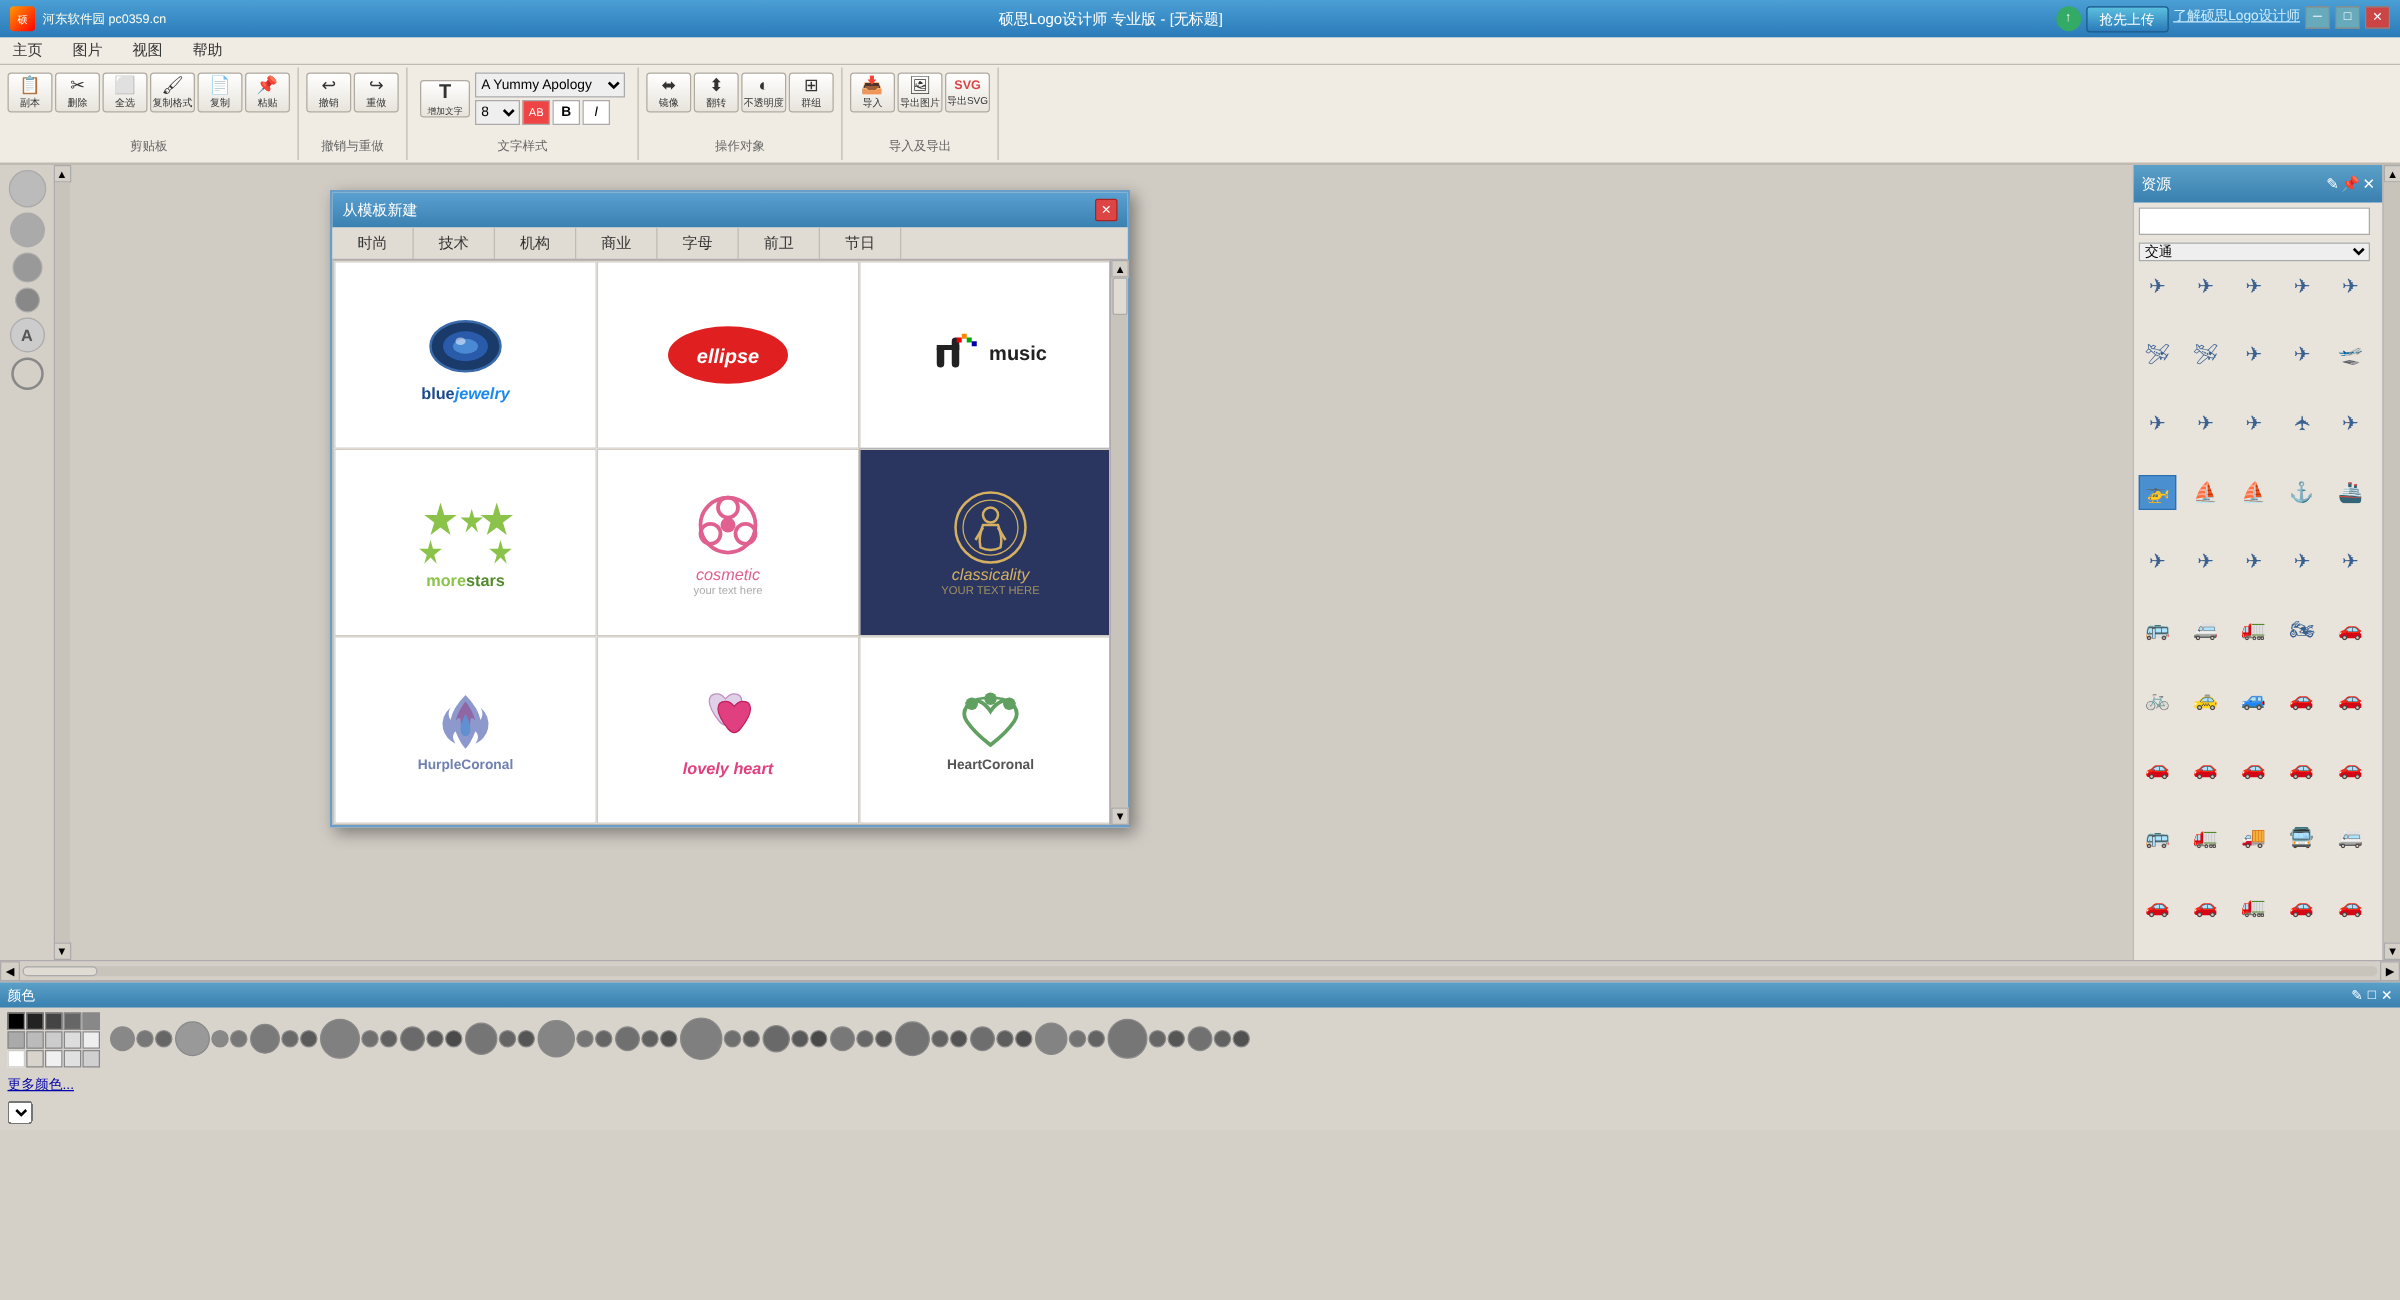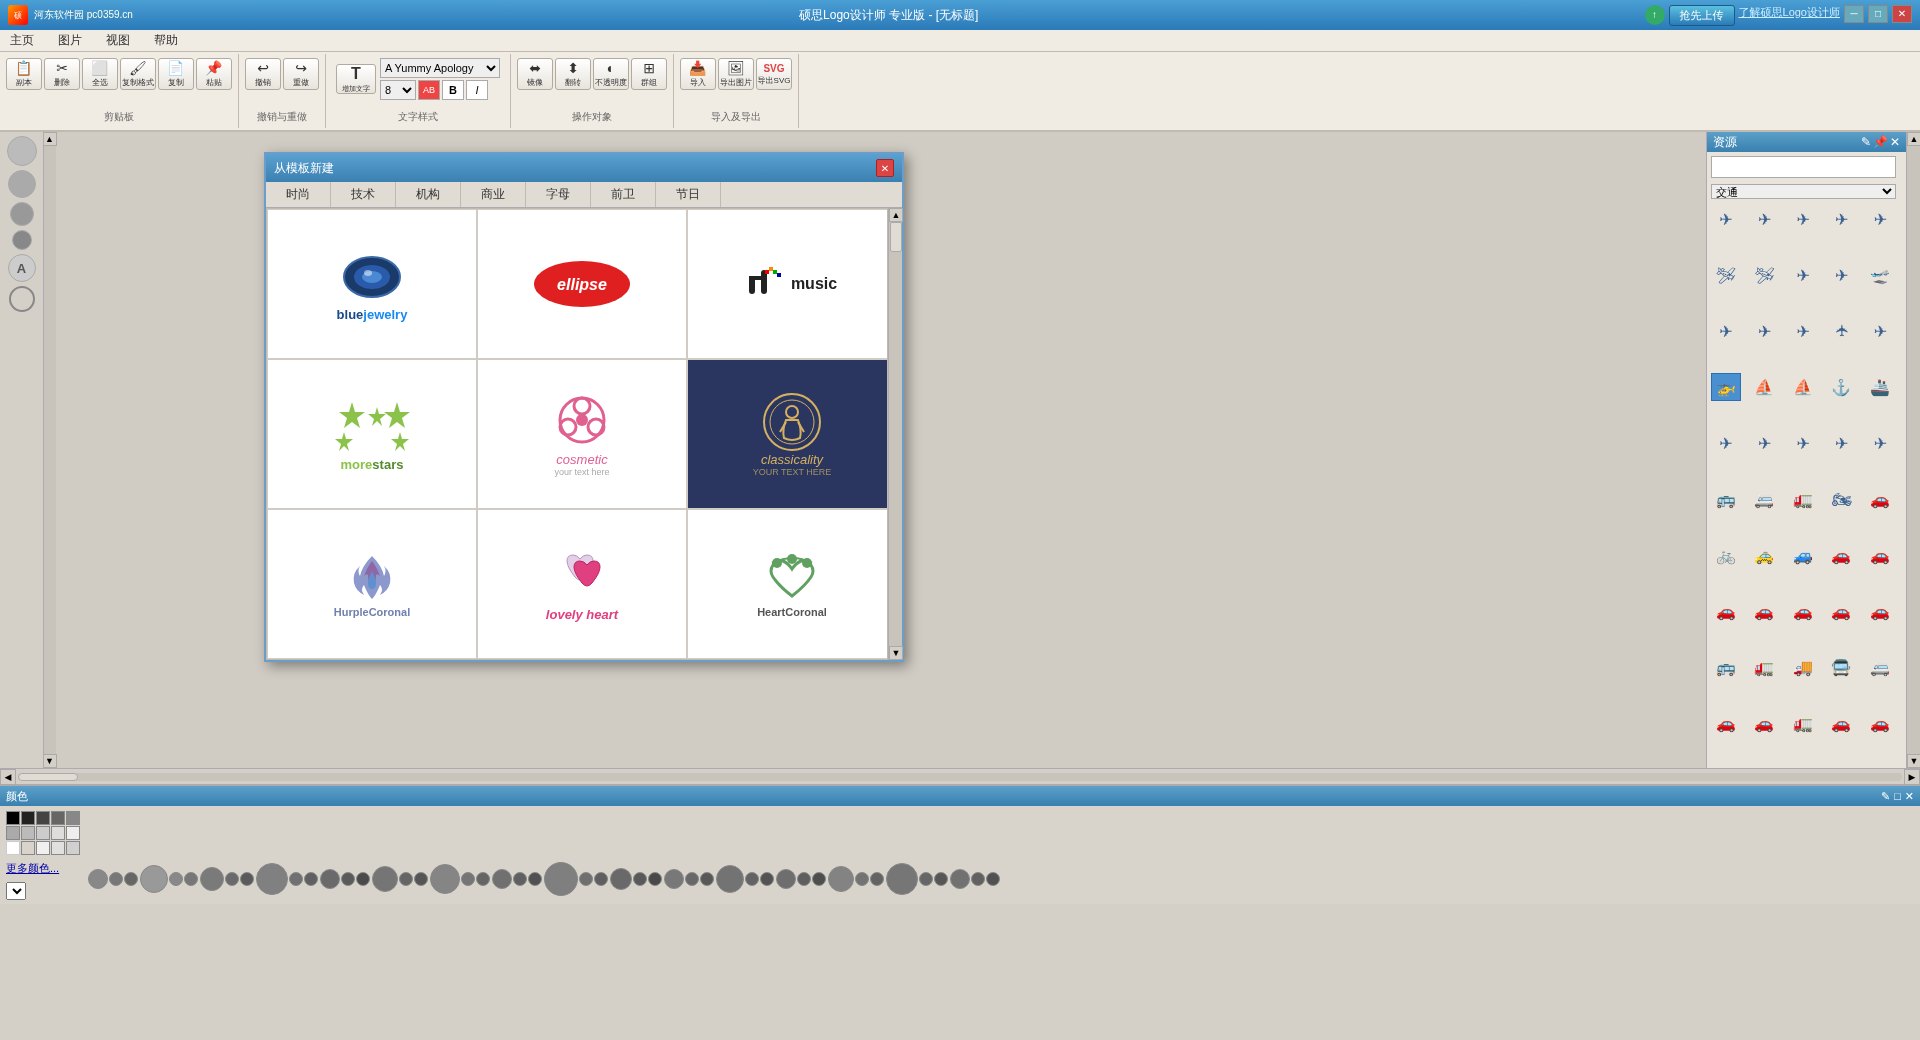--- a/index.html
+++ b/index.html
@@ -69,21 +69,21 @@
       border: 1px solid #aaa; cursor: pointer; display: flex; align-items: center; justify-content: center;
     }
     .lp-item-a { font-size: 13px; font-weight: bold; color: #555; }
 
     
     #right-panel {
       width: 200px; background: #e8e4dc; border-left: 1px solid #b0aab0;
       display: flex; flex-direction: column; height: 660px;
     }
     #right-panel-header {
-      height: 20px; background: linear-gradient(to bottom, #5aa0c8, #3a80b0);
+      height: 30px; background: linear-gradient(to bottom, #5aa0c8, #3a80b0);
       color: white; display: flex; align-items: center; justify-content: space-between;
       padding: 0 6px; font-size: 12px;
     }
     #search-box { margin: 4px; }
     #search-box input { width: 185px; height: 22px; border: 1px solid #aaa; font-size: 11px; padding: 0 4px; }
     .category-select { margin: 2px 4px; }
     .category-select select { width: 185px; height: 22px; font-size: 11px; border: 1px solid #aaa; }
 
     
     .icon-grid {
@@ -141,21 +141,21 @@
     
     #colors-panel {
       height: 120px; background: #d8d4cc; border-top: 2px solid #b0aab0;
       display: flex; flex-direction: column;
     }
     #colors-header {
       height: 20px; background: linear-gradient(to bottom, #5aa0c8, #3a80b0);
       color: white; display: flex; align-items: center; justify-content: space-between;
       padding: 0 6px; font-size: 11px;
     }
-    #colors-content { display: flex; align-items: flex-end; padding: 4px 6px; gap: 8px; flex: 1; }
+    #colors-content { display: flex; align-items: flex-start; padding: 4px 6px; gap: 8px; flex: 1; }
     #grayscale-grid { display: grid; grid-template-columns: repeat(5, 14px); gap: 1px; }
     .gs-cell { width: 14px; height: 14px; border: 1px solid #888; cursor: pointer; }
     .more-colors { font-size: 11px; color: #00a; text-decoration: underline; cursor: pointer; margin-top: 4px; }
     #palette-row { display: flex; flex-wrap: wrap; align-items: center; gap: 2px; padding: 4px 0; overflow: hidden; max-height: 100px; }
     .palette-item { display: flex; gap: 1px; align-items: center; }
     .pal-circle { width: 20px; height: 20px; border-radius: 50%; border: 1px solid #888; cursor: pointer; }
     .pal-circle-sm { width: 14px; height: 14px; border-radius: 50%; border: 1px solid #888; cursor: pointer; }
 
     #all-selector { display: flex; align-items: center; gap: 4px; margin-top: 4px; }
     #all-selector select { width: 20px; height: 18px; font-size: 10px; }
@@ -336,21 +336,21 @@
       <div style="display:flex;">
         <div id="dialog-content">
 
           <div class="template-cell">
             <svg width="60" height="60" viewBox="0 0 60 60">
               <ellipse cx="30" cy="30" rx="28" ry="20" fill="#1a3a6a" stroke="#3a6aaa" stroke-width="2"></ellipse>
               <ellipse cx="30" cy="30" rx="18" ry="12" fill="#2a5aaa"></ellipse>
               <ellipse cx="30" cy="30" rx="10" ry="6" fill="#4a8ad4"></ellipse>
               <ellipse cx="26" cy="26" rx="4" ry="3" fill="white" opacity="0.5"></ellipse>
             </svg>
-            <span style="font-size:13px;color:#1a4a8a;font-weight:bold;">blue<span style="color:#1a8af0;">jewelry</span></span>
+            <span style="font-size:13px;color:#1a4a8a;font-weight:bold;">blue<span style="color:#1a8af0;font-style:italic;">jewelry</span></span>
           </div>
 
           <div class="template-cell">
             <svg width="100" height="50" viewBox="0 0 100 50">
               <ellipse cx="50" cy="25" rx="48" ry="23" fill="#e02020"></ellipse>
               <text x="50" y="31" text-anchor="middle" fill="white" font-size="16" font-style="italic" font-weight="bold">ellipse</text>
             </svg>
           </div>
 
           <div class="template-cell">

